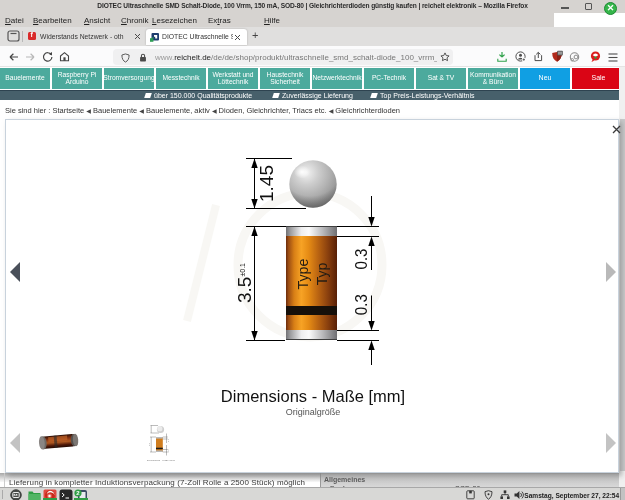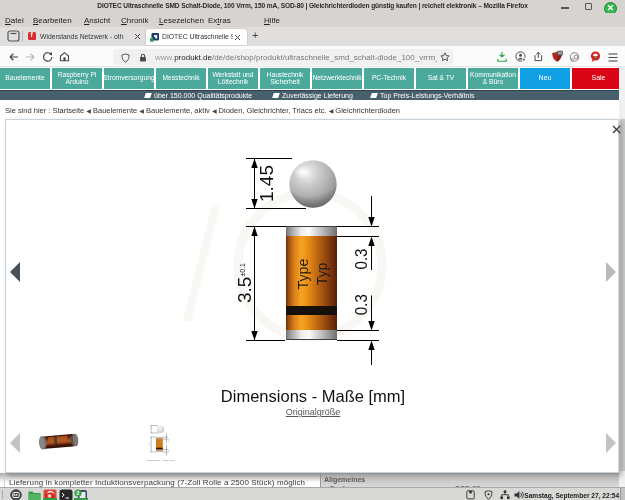--- a/index.html
+++ b/index.html
@@ -8,21 +8,21 @@
 .abs { position:absolute; }
 
 
 #titlebar { position:absolute; left:0; top:0; width:625px; height:13px; background:#d6d3d0; }
 #titlebar .title { position:absolute; left:0; right:0; top:1.5px; text-align:center; font-size:6.6px; font-weight:bold; color:#2a2a2a; white-space:nowrap; letter-spacing:-0.1px; }
 #winmin { position:absolute; left:561px; top:7px; width:8px; height:1.5px; background:#555; }
 #winmax { position:absolute; left:585px; top:3px; width:7px; height:7px; border:1.2px solid #555; border-radius:1px; }
 #winclose { position:absolute; left:604px; top:2px; width:13px; height:13px; border-radius:50%; background:#35b54a; border:1px solid #1d8a33; color:#fff; font-size:9px; line-height:11px; text-align:center; font-weight:bold; }
 
 
-#menubar { position:absolute; left:0; top:13px; width:625px; height:14px; background:#d6d3d0; font-size:8px; color:#222; }
+#menubar { position:absolute; left:0; top:13px; width:554px; height:14px; background:#d6d3d0; font-size:8px; color:#222; }
 #menubar span { position:absolute; top:3px; }
 #menubar u { text-decoration:underline; }
 
 
 #tabbar { position:absolute; left:0; top:27px; width:625px; height:19px; background:#e0dfde; }
 #fxview { position:absolute; left:7px; top:3px; width:13px; height:12px; }
 #tabsep1 { position:absolute; left:22px; top:4px; width:1px; height:11px; background:#b8b8b8; }
 .tab1 { position:absolute; left:24px; top:1px; width:120px; height:17px; }
 .tab1 .fav { position:absolute; left:4px; top:4px; width:8px; height:8px; background:#d92b2b; border-radius:1.5px; }
 .tab1 .fav::after { content:"f"; position:absolute; left:2.5px; top:-1px; color:#fff; font-size:7px; font-weight:bold; }
@@ -56,21 +56,21 @@
 
 #modal { position:absolute; left:5px; top:119px; width:614px; height:354px; background:#fff; border:1px solid #c8d2dc; box-shadow:3px 3px 5px rgba(120,120,120,.55); }
 
 .mainarrow { position:absolute; width:0; height:0; }
 #mal { left:4px; top:142px; border-top:10px solid transparent; border-bottom:10px solid transparent; border-right:10px solid #4a505a; }
 #mar { left:600px; top:142px; border-top:10px solid transparent; border-bottom:10px solid transparent; border-left:10px solid #b9b9b9; }
 #tal { left:4px; top:313px; border-top:10px solid transparent; border-bottom:10px solid transparent; border-right:10px solid #c3c3c3; }
 #tar { left:600px; top:313px; border-top:10px solid transparent; border-bottom:10px solid transparent; border-left:10px solid #c3c3c3; }
 #mhead { position:absolute; left:0; width:614px; top:267px; text-align:center; font-size:16.5px; color:#111; }
 #mlink { position:absolute; left:0; width:614px; top:287px; text-align:center; font-size:9px; color:#555; }
-#mlink span { text-decoration:underline; }
+#mlink span { }
 
 
 #bgband { position:absolute; left:0; top:473px; width:625px; height:9px; background:linear-gradient(#a8a8a8,#e5e5e5 70%,#f8f8f8); }
 #bgl { position:absolute; left:9px; top:477.5px; font-size:8px; color:#3a3a3a; letter-spacing:0.1px; }
 #bgr { position:absolute; left:321px; top:474px; width:298px; height:13px; background:linear-gradient(#bdbdbd,#d8d8d8); font-size:7px; font-weight:bold; color:#5a5a5a; padding:2px 0 0 3px; }
 #bgline { position:absolute; left:320px; top:473px; width:1px; height:14px; background:#999; }
 #bgll { position:absolute; left:4px; top:473px; width:1px; height:14px; background:#ccc; }
 
 
 #taskbar { position:absolute; left:0; top:487px; width:625px; height:13px; background:#d8d8d6; border-top:1px solid #a8a8a8; }
@@ -84,21 +84,21 @@
   <div id="winmin"></div>
   <div id="winmax"></div>
   <div id="winclose">✕</div>
 </div>
 
 <div id="menubar">
   <span style="left:5px"><u>D</u>atei</span>
   <span style="left:33px"><u>B</u>earbeiten</span>
   <span style="left:84px"><u>A</u>nsicht</span>
   <span style="left:121px"><u>C</u>hronik</span>
-  <span style="left:159px"><u>L</u>esezeichen</span>
+  <span style="left:152px"><u>L</u>esezeichen</span>
   <span style="left:208px">Ex<u>t</u>ras</span>
   <span style="left:264px"><u>H</u>ilfe</span>
 </div>
 
 <div id="tabbar">
   <svg id="fxview" viewBox="0 0 13 12">
       <rect x="1" y="1" width="11" height="10" rx="2" fill="none" stroke="#555" stroke-width="1.2"></rect>
       <line x1="3.5" y1="3.5" x2="9.5" y2="3.5" stroke="#555" stroke-width="1.2"></line>
     </svg>
   <div id="tabsep1"></div>
@@ -141,21 +141,21 @@
     </svg>
 
   <div id="urlbox">
     <svg class="abs" style="left:8px;top:3.5px" width="9" height="10" viewBox="0 0 10 11">
         <path d="M5 1 L9 2.2 C9 6.5 7.5 8.8 5 10 C2.5 8.8 1 6.5 1 2.2 Z" fill="none" stroke="#5a5a5a" stroke-width="1.1"></path>
       </svg>
     <svg class="abs" style="left:26px;top:3.5px" width="8" height="10" viewBox="0 0 9 11">
         <rect x="1.2" y="4.5" width="6.6" height="5" rx="0.8" fill="#4a4a4a"></rect>
         <path d="M2.7 4.5 V3 a1.8 1.8 0 0 1 3.6 0 V4.5" fill="none" stroke="#4a4a4a" stroke-width="1.2"></path>
       </svg>
-    <div id="urltext"><span style="color:#999">www.</span><b>produkt.de</b>/de/de/shop/produkt/ultraschnelle_smd_schalt-diode_100_vrrm_150_ma_sod-8</div>
+    <div id="urltext"><span style="color:#999">www.</span><b>reichelt.de</b>/de/de/shop/produkt/ultraschnelle_smd_schalt-diode_100_vrrm_150_ma_sod-8</div>
     <svg class="abs" style="left:327px;top:3px" width="10" height="10" viewBox="0 0 11 11">
         <path d="M5.5 1 L6.9 3.9 L10 4.3 L7.7 6.4 L8.3 9.5 L5.5 8 L2.7 9.5 L3.3 6.4 L1 4.3 L4.1 3.9 Z" fill="none" stroke="#444" stroke-width="1"></path>
       </svg>
   </div>
 
   <svg class="abs" style="left:496px;top:5px" width="12" height="12" viewBox="0 0 12 12">
       <path d="M6 1 V6 M6 6 l-2.6 -2.4 M6 6 l2.6 -2.4" stroke="#31a24c" stroke-width="1.2" fill="none"></path>
       <path d="M1.8 7.8 v2.4 h8.4 v-2.4" stroke="#31a24c" stroke-width="1.1" fill="none"></path>
     </svg>
   <svg class="abs" style="left:515px;top:5px" width="11" height="11" viewBox="0 0 11 11">

